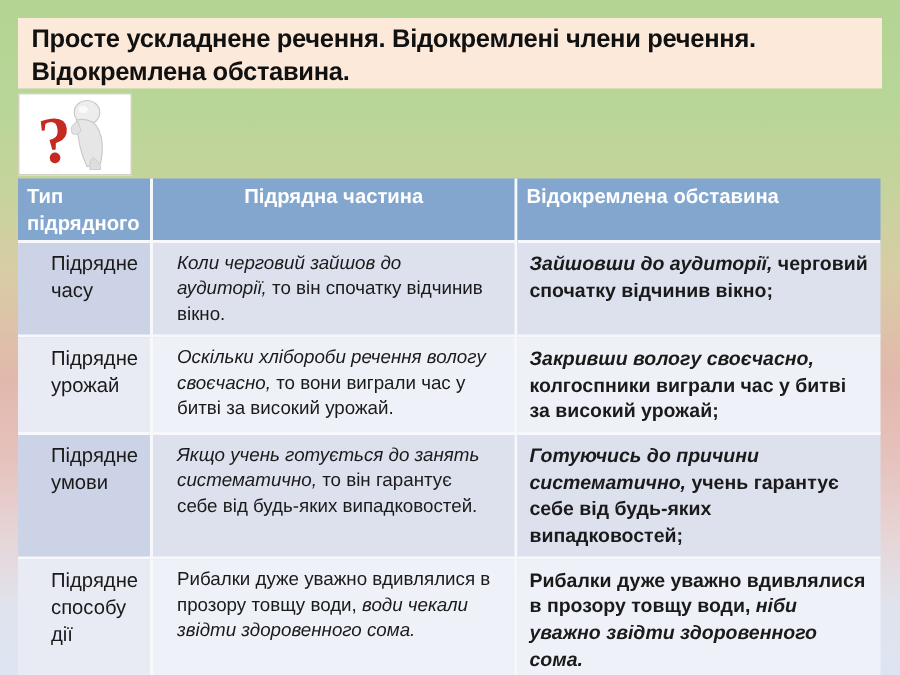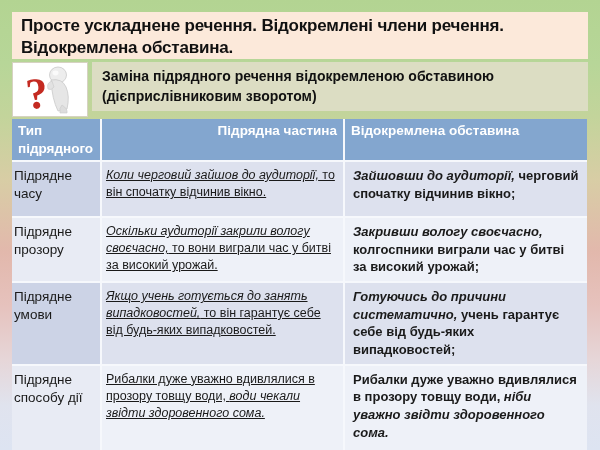--- a/index.html
+++ b/index.html
@@ -37,25 +37,25 @@
   }
   table.cmp th, table.cmp td{
     box-sizing:border-box;vertical-align:top;text-align:left;
     border-bottom:2px solid #f6f8fc;border-right:2px solid #f6f8fc;
   }
   table.cmp th:last-child, table.cmp td:last-child{border-right:none;}
   th.hdr{
     background:#83a6cf;color:#ffffff;font-weight:bold;font-size:13.5px;
     padding:3px 6px;height:39px;line-height:1.3;
   }
-  th.hdr.center{text-align:right;}
+  th.hdr.center{text-align:center;}
   td.type{
-    font-size:13.5px;color:#1a1a1a;padding:5px 2px;line-height:1.35;
+    font-size:13.5px;color:#1a1a1a;padding:5px 22px;line-height:1.35;
   }
-  td.sub{font-size:12.5px;color:#1a1a1a;padding:5px 4px;line-height:1.36;text-decoration:underline;}
+  td.sub{font-size:12.5px;color:#1a1a1a;padding:5px 16px;line-height:1.36;}
   td.adv{font-size:13px;color:#1a1a1a;padding:5px 8px;line-height:1.36;font-weight:bold;}
   tr.band-a td.type{background:#ccd3e6;}
   tr.band-a td.sub, tr.band-a td.adv{background:#dde1ee;}
   tr.band-b td.type{background:#e8ebf4;}
   tr.band-b td.sub, tr.band-b td.adv{background:#eef1f8;}
   tr.foot td{background:#92afd8;height:22px;border:none;padding:0;}
   .it{font-style:italic;}
   .qm-svg{display:block;}
 </style>
 </head>
@@ -74,23 +74,20 @@
       <path d="M33 15 Q44 13 48 22 Q52 31 49 44 L40 46 Q34 34 33 15 Z" fill="#e6e6e6" stroke="#c9c9c9" stroke-width="0.8"></path>
 
       <path d="M44 40 Q50 44 49 48 L42 48 Q41 43 44 40 Z" fill="#dddddd" stroke="#c9c9c9" stroke-width="0.6"></path>
 
       <path d="M34 16 Q28 18 30 24 Q33 26 36 22 Z" fill="#e2e2e2" stroke="#c9c9c9" stroke-width="0.6"></path>
 
       <text x="8" y="43" font-family="Liberation Serif, DejaVu Serif, serif" font-size="44" font-weight="bold" fill="#c42a21" transform="rotate(-6 20 30)">?</text>
     </svg>
   </div>
 
-  <div class="subheader">
-    <span>Заміна підрядного речення  відокремленою обставиною (дієприслівниковим зворотом)</span>
-  </div>
 
   <table class="cmp">
     <colgroup>
       <col style="width:90px">
         <col style="width:243px">
         <col style="width:242px">
     </colgroup>
     <thead>
       <tr>
         <th class="hdr">Тип підрядного</th>
@@ -98,27 +95,27 @@
         <th class="hdr">Відокремлена обставина</th>
       </tr>
     </thead>
     <tbody id="table-body">
         <tr class="band-a" style="height: 56px;">
           <td class="type">Підрядне часу</td>
           <td class="sub"><span class="it">Коли черговий зайшов до аудиторії,</span><span> то він спочатку відчинив вікно.</span></td>
           <td class="adv"><span class="it">Зайшовши до аудиторії,</span><span> черговий спочатку відчинив вікно;</span></td>
         </tr>
         <tr class="band-b" style="height: 59px;">
-          <td class="type">Підрядне прозору</td>
-          <td class="sub"><span class="it">Оскільки аудиторії закрили вологу своєчасно,</span><span> то вони виграли час у битві за високий урожай.</span></td>
+          <td class="type">Підрядне урожай</td>
+          <td class="sub"><span class="it">Оскільки хлібороби речення вологу своєчасно,</span><span> то вони виграли час у битві за високий урожай.</span></td>
           <td class="adv"><span class="it">Закривши вологу своєчасно,</span><span> колгоспники виграли час у битві за високий урожай;</span></td>
         </tr>
         <tr class="band-a" style="height: 55px;">
           <td class="type">Підрядне умови</td>
-          <td class="sub"><span class="it">Якщо учень готується до занять випадковостей,</span><span> то він гарантує себе від будь-яких випадковостей.</span></td>
+          <td class="sub"><span class="it">Якщо учень готується до занять систематично,</span><span> то він гарантує себе від будь-яких випадковостей.</span></td>
           <td class="adv"><span class="it">Готуючись до причини систематично,</span><span> учень гарантує себе від будь-яких випадковостей;</span></td>
         </tr>
         <tr class="band-b" style="height: 87px;">
           <td class="type">Підрядне способу дії</td>
           <td class="sub"><span>Рибалки дуже уважно вдивлялися в прозору товщу води, </span><span class="it">води чекали звідти здоровенного сома.</span></td>
           <td class="adv"><span>Рибалки дуже уважно вдивлялися в прозору товщу води, </span><span class="it">ніби уважно звідти здоровенного сома.</span></td>
         </tr>
       </tbody>
     <tbody>
       <tr class="foot">

